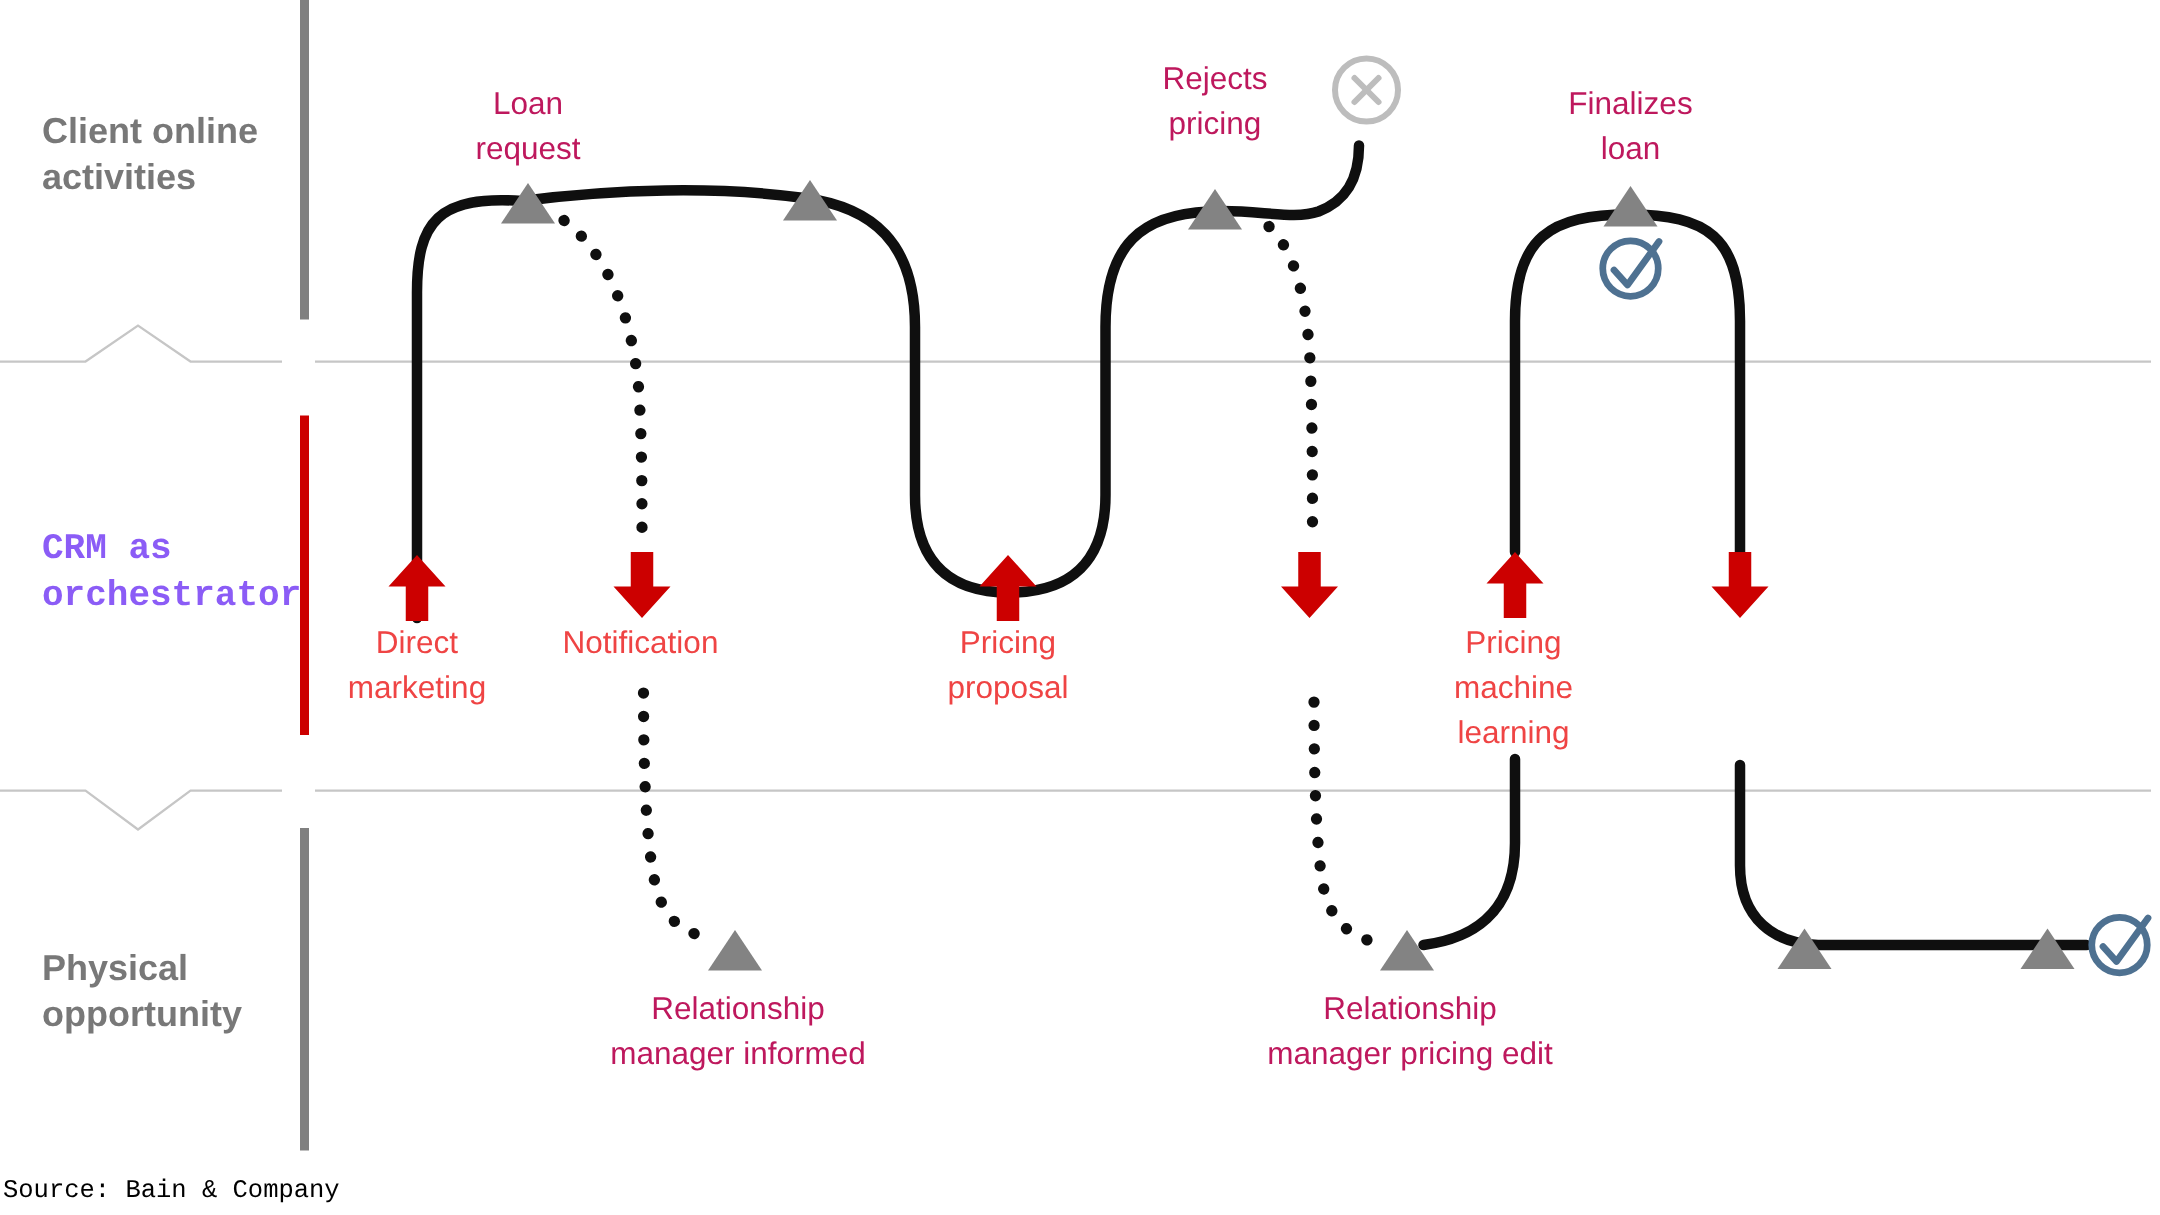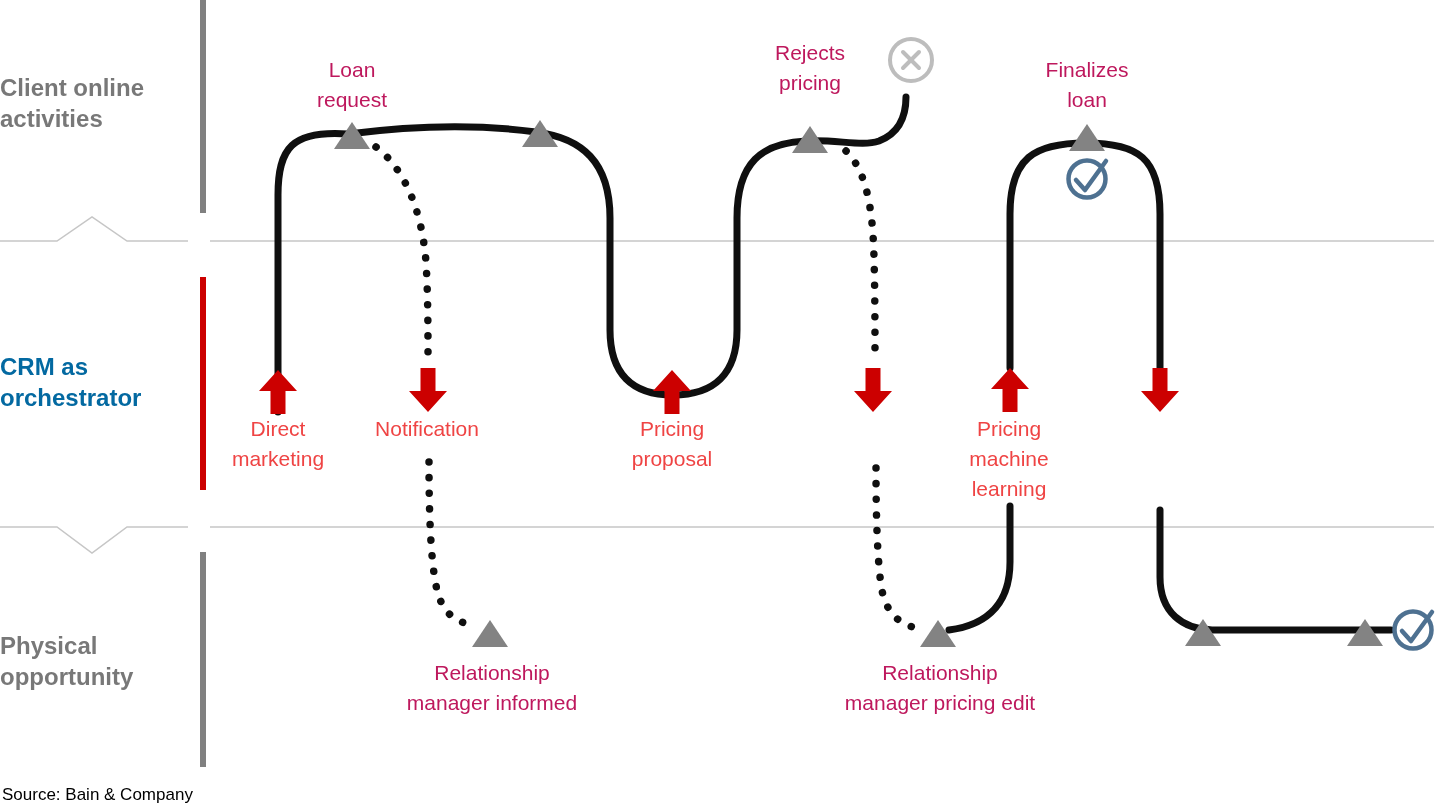--- a/index.html
+++ b/index.html
@@ -1,26 +1,26 @@
 <!DOCTYPE html>
 <html><head>
 <meta charset="utf-8">
 <style>
   html,body{margin:0;padding:0;background:#ffffff;}
   body{width:1440px;height:810px;position:relative;overflow:hidden;
        font-family:"Liberation Sans", sans-serif;}
   .stage{position:absolute;inset:0;width:1440px;height:810px;}
   svg.layer{position:absolute;left:0;top:0;}
   .lane-label{position:absolute;left:0;font-weight:bold;font-size:24px;line-height:31px;
-              color:#787878;white-space:pre-line;}
-  .lane-label.red{color:#0369a1;}
+              color:#787878;white-space:pre-line;padding-left:28px;}
+  .lane-label.red{color:#8b5cf6;font-family:Liberation Mono, monospace;}
   .node-label{position:absolute;transform:translateX(-50%);text-align:center;
               font-size:21px;line-height:30px;color:#be185d;white-space:pre-line;}
   .node-label.red{color:#ef4444;}
-  .source{position:absolute;left:2px;top:784px;font-size:17px;line-height:22px;color:#000000;}
+  .source{position:absolute;left:2px;top:784px;font-size:17px;line-height:22px;color:#000000;font-family:Liberation Mono, monospace;}
 </style>
 </head>
 <body>
 
 <div class="stage">
 
   <svg class="layer" width="1440" height="810" viewBox="0 0 1440 810">
 
     <g>
       <polyline points="0,241 57,241 92,217 127,241 188,241" fill="none" stroke="#c6c6c6" stroke-width="1.5"></polyline>

